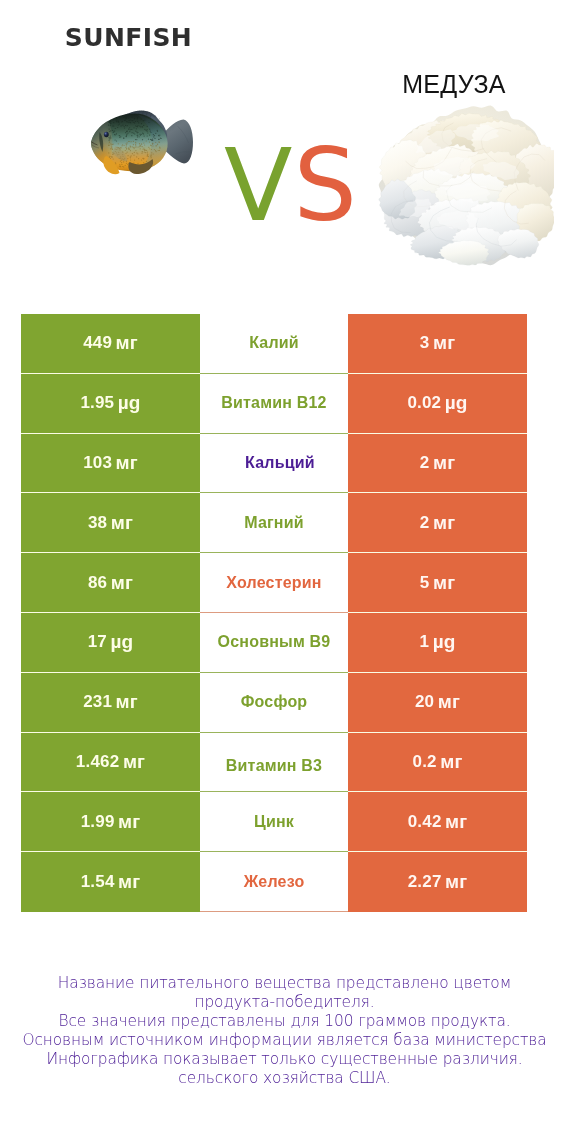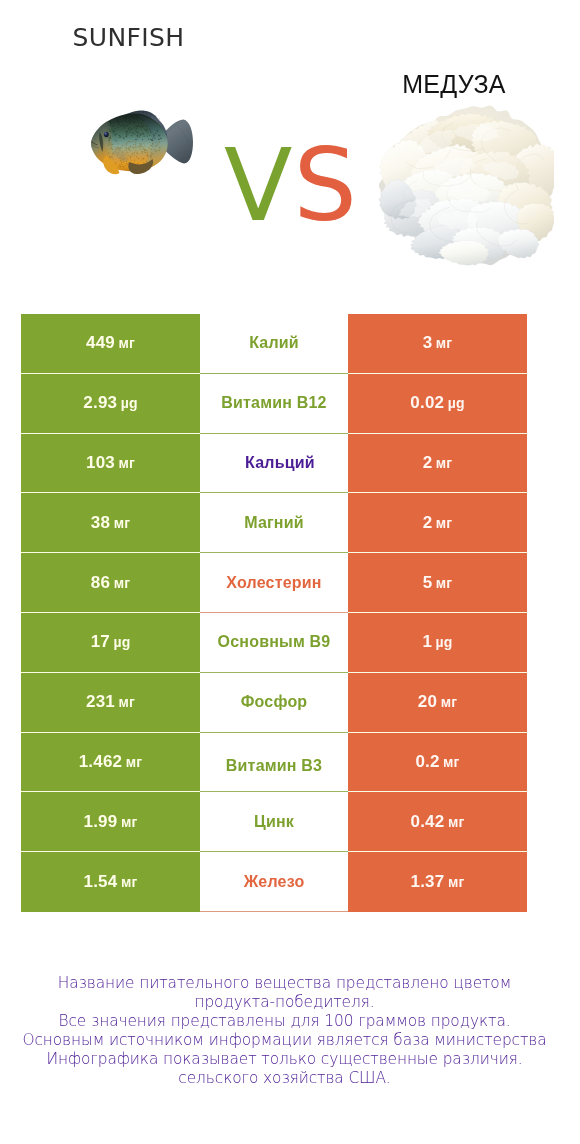--- a/index.html
+++ b/index.html
@@ -4,21 +4,21 @@
 <title>Sunfish vs Медуза</title>
 <style>
   html,body{margin:0;padding:0;}
   *{-webkit-font-smoothing:antialiased;-moz-osx-font-smoothing:grayscale;text-rendering:optimizeLegibility;}
   body{width:580px;height:1144px;background:#ffffff;font-family:"Liberation Sans",sans-serif;overflow:hidden;}
   .page{position:relative;width:580px;height:1144px;}
 
   
   .hdr{position:absolute;left:0;top:0;width:580px;height:290px;}
   .title-left{position:absolute;left:39px;top:24px;width:179px;text-align:center;
-    font-size:25px;font-weight:400;letter-spacing:0.4px;color:#2f2f2f;line-height:28px;
+    font-size:25px;font-weight:700;letter-spacing:0.4px;color:#2f2f2f;line-height:28px;
     font-family:"DejaVu Sans",sans-serif;}
   .title-right{position:absolute;left:364px;top:22px;width:180px;text-align:center;
     font-size:25px;font-weight:400;letter-spacing:0.3px;color:#131313;line-height:28px;
     font-family:"Liberation Sans",sans-serif;margin-top:48px;}
   .vs{position:absolute;left:211px;top:136px;width:160px;text-align:center;
     font-size:100px;font-weight:400;line-height:100px;font-family:"DejaVu Sans",sans-serif;
     letter-spacing:1px;}
   .vs .v{color:#79a22e;}
   .vs .s{color:#e2603f;}
   .img-left{position:absolute;left:88px;top:107px;width:113px;height:71px;}
@@ -30,21 +30,21 @@
   .c{display:flex;align-items:center;justify-content:center;box-sizing:border-box;
      height:59.8px;}
   .cl{width:179px;background:#80a530;color:#fdfde8;}
   .cm{width:148px;background:#fff;}
   .cr{width:179px;background:#e2683f;color:#fff6f1;}
   .row:not(:last-child) .cl, .row:not(:last-child) .cr{
      border-bottom:1.2px solid #fbfce4;}
   .cm{border-bottom:1.2px solid #8fae4d;}
   .num{font-size:17px;font-weight:bold;letter-spacing:0.2px;
        font-family:"Liberation Sans",sans-serif;}
-  .unit{font-size:14px;font-weight:bold;margin-left:3.5px;letter-spacing:0.15px;
+  .unit{font-size:19px;font-weight:bold;margin-left:3.5px;letter-spacing:0.15px;
        font-family:"Liberation Sans",sans-serif;}
   .nut{font-size:16px;font-weight:bold;letter-spacing:0.2px;
        font-family:"Liberation Sans",sans-serif;}
 
   
   .foot{position:absolute;left:0;top:974px;width:569px;text-align:center;
     font-size:15.4px;line-height:19px;color:#4c1d95;font-weight:300;
     letter-spacing:-0.1px;font-family:"DejaVu Sans",sans-serif;}
 </style>
 </head>
@@ -634,21 +634,21 @@
         <div class="c cm" style="border-bottom-color: rgb(154, 180, 92);">
           <span class="nut" style="color: rgb(125, 161, 46);">Калий</span>
         </div>
         <div class="c cr">
           <span class="num">3</span>
           <span class="unit">мг</span>
         </div>
       </div>
       <div class="row">
         <div class="c cl">
-          <span class="num">2.93</span>
+          <span class="num">1.95</span>
           <span class="unit">µg</span>
         </div>
         <div class="c cm" style="border-bottom-color: rgb(154, 180, 92);">
           <span class="nut" style="color: rgb(125, 161, 46);">Витамин B12</span>
         </div>
         <div class="c cr">
           <span class="num">0.02</span>
           <span class="unit">µg</span>
         </div>
       </div>
@@ -745,21 +745,21 @@
       </div>
       <div class="row">
         <div class="c cl">
           <span class="num">1.54</span>
           <span class="unit">мг</span>
         </div>
         <div class="c cm" style="border-bottom-color: rgb(221, 156, 129);">
           <span class="nut" style="color: rgb(226, 102, 63);">Железо</span>
         </div>
         <div class="c cr">
-          <span class="num">1.37</span>
+          <span class="num">2.27</span>
           <span class="unit">мг</span>
         </div>
       </div>
     </div>
 
   <div class="foot" id="foot">
       <div>Название питательного вещества представлено цветом</div>
       <div>продукта-победителя.</div>
       <div>Все значения представлены для 100 граммов продукта.</div>
       <div>Основным источником информации является база министерства</div>

